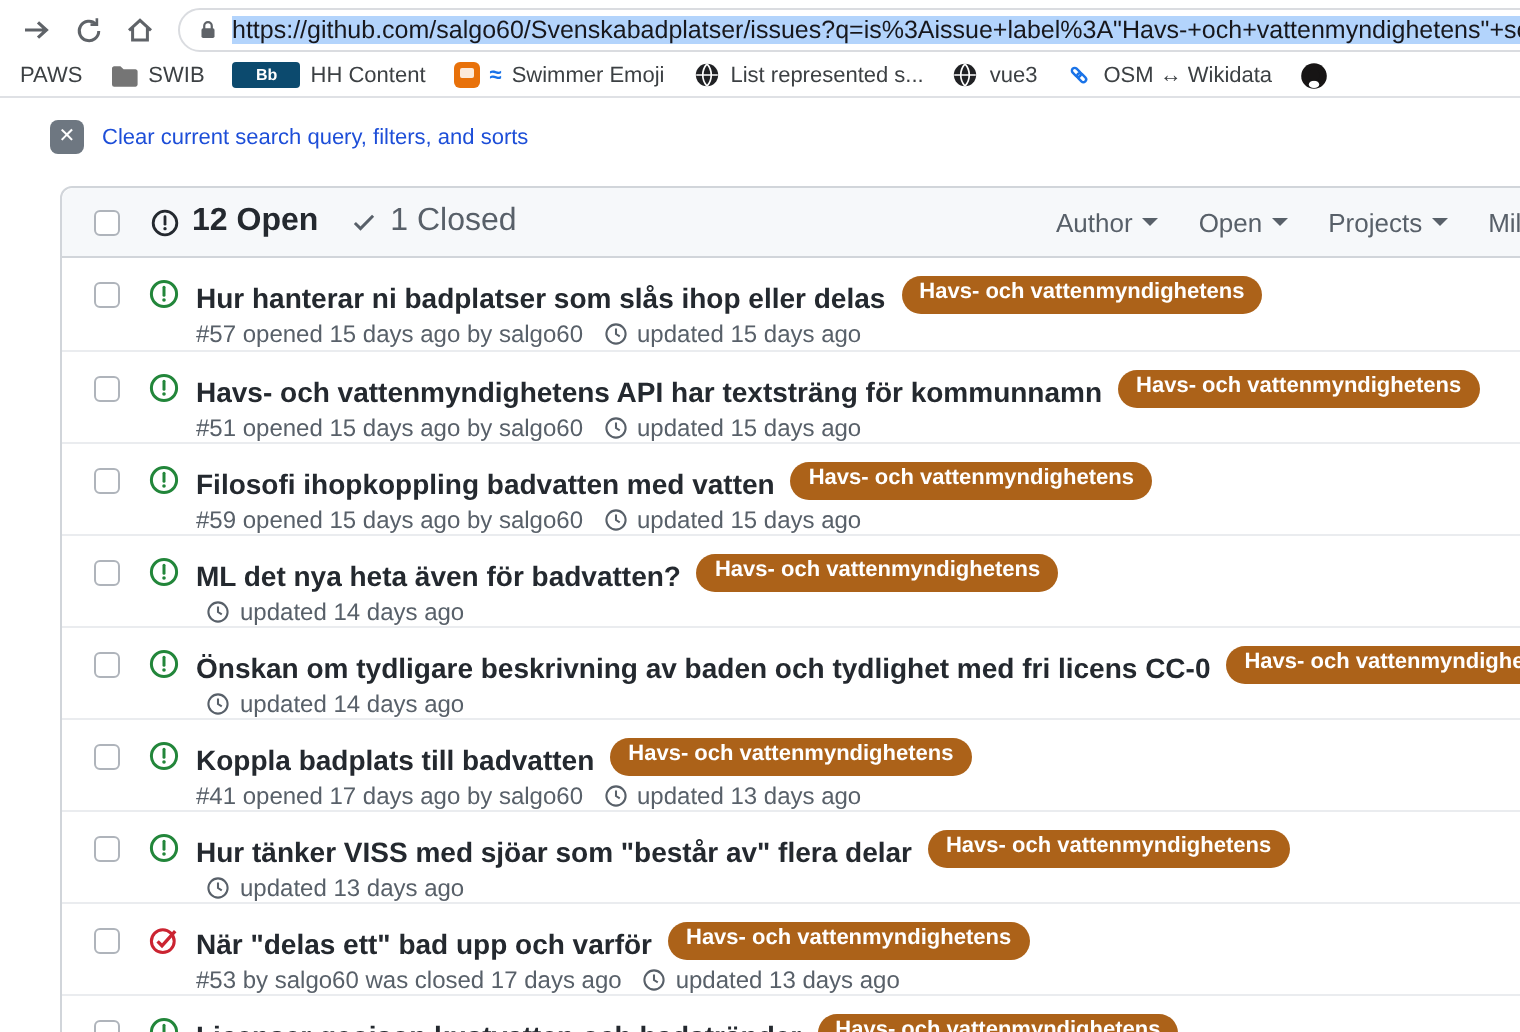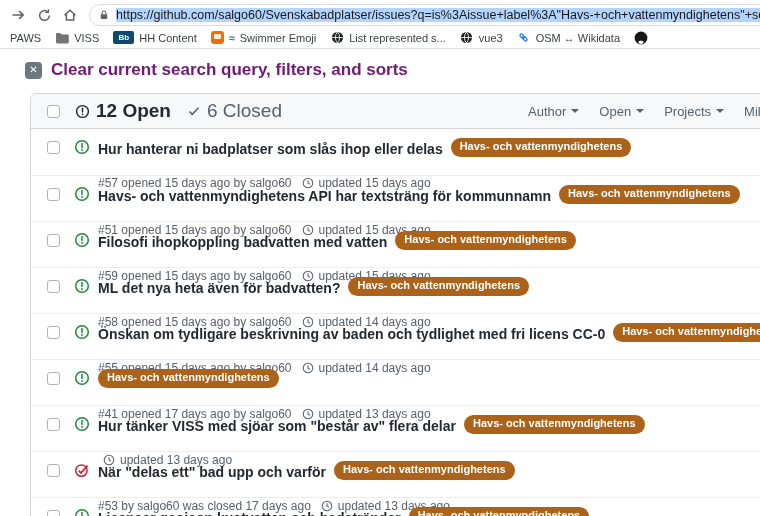--- a/index.html
+++ b/index.html
@@ -17,62 +17,62 @@
     border-radius:12px; background:#fff; display:flex; align-items:center; padding:0 4px 0 8px;
     overflow:hidden; white-space:nowrap; }
   .lock { flex:0 0 auto; margin-right:6px; display:flex; }
   .url-text { font-size:12.5px; color:#17171c; background:#b3d4fc; white-space:nowrap; }
 
   .bookmarks { display:flex; align-items:center; height:21px; padding-left:10px; gap:14px;
     white-space:nowrap; overflow:hidden;text-align:center; }
   .bm { display:flex; align-items:center; gap:5px; flex:0 0 auto; }
   .bm-label { font-size:11px; color:#3c4043; }
   .ic14 { width:14px; height:14px; display:inline-flex; align-items:center; justify-content:center; flex:0 0 auto; }
-  .bb-sq { width:21px; height:13px; background:#0c4a6e; border-radius:2px; color:#fff; font-size:8px;
+  .bb-sq { width:34px; height:13px; background:#0c4a6e; border-radius:2px; color:#fff; font-size:8px;
     font-weight:bold; display:flex; align-items:center; justify-content:center; }
   .orange-sq { width:13px; height:13px; background:#e8710a; border-radius:3px; position:relative; }
   .orange-sq:after { content:""; position:absolute; left:3px; top:3px; width:7px; height:5px;
     background:#fff; opacity:.85; border-radius:1px; }
   .wave-glyph { color:#1a73e8; font-size:11px; font-weight:bold; }
 
   
   .clear-row { position:absolute; top:60px; left:25px; display:flex; align-items:center; gap:9px; cursor:pointer; }
   .clear-x { width:17px; height:17px; border-radius:4px; background:#6e7781; color:#fff;
     display:flex; align-items:center; justify-content:center; font-size:10px; line-height:1; }
-  .clear-label { font-size:17px; font-weight:700; color:#701a75; }
+  .clear-label { font-size:11px; font-weight:400; color:#1d4ed8; }
 
   .issues-box { position:absolute; left:30px; top:93px; width:952px;
     border:1px solid #d1d5da; border-radius:6px; background:#fff; }
   .box-header { position:relative; background:#f6f8fa; height:35px; display:flex; align-items:center;
     padding:0 16px; border-bottom:1px solid #d1d5da; border-radius:6px 6px 0 0; }
   input[type=checkbox] { appearance:none; width:13px; height:13px; border:1px solid #afb4bb;
     border-radius:3px; background:#fff; flex:0 0 auto; }
   .hdr-cb { margin-right:15px; }
-  .counts { display:flex; align-items:center; gap:16px; font-size:19px; }
+  .counts { display:flex; align-items:center; gap:16px; font-size:16px; }
   .count-open { display:flex; align-items:center; gap:6px; color:#24292f; font-weight:600; }
   .count-closed { display:flex; align-items:center; gap:6px; color:#586069; }
   .filters { position:absolute; left:493px; top:0; height:100%; display:flex; align-items:center;
     gap:12px; font-size:13px; color:#586069; }
   .filter { display:flex; align-items:center; gap:5px; cursor:pointer; padding:0 4px; }
   .caret { width:0; height:0; border:4px solid transparent; border-top-color:#586069; margin-top:4px; }
 
   .issue-row { display:flex; align-items:flex-start; height:46px; padding:9px 16px 0 16px;
     border-top:1px solid #eaecef; background:#fff; }
   .issue-row:first-child { border-top:none; }
   .row-cb { margin-top:3px; margin-right:14px; }
   .state-ic { width:16px; height:16px; margin-right:8px; margin-top:1px; flex:0 0 auto; }
   .ic-open { color:#22863a; }
   .ic-closed { color:#cb2431; display:none; }
   .issue-row.closed .ic-closed { display:block; }
   .row-main { min-width:0; }
   .title-line { display:flex; align-items:flex-end; gap:8px; white-space:nowrap; }
   .issue-title { font-size:14px; font-weight:700; color:#24292f; cursor:pointer; }
   .issue-label { background:var(--label-color,#ac6219); color:#fff; font-size:11px; font-weight:600;
     padding:2px 9px 3px; border-radius:10px; line-height:1.25; cursor:pointer; }
-  .meta-line { display:flex; align-items:center; gap:5px; margin-top:19px; font-size:12px; color:#586069; }
+  .meta-line { display:flex; align-items:center; gap:5px; margin-top:3px; font-size:12px; color:#586069; }
   .clock { display:inline-flex; margin-left:5px; color:#586069; }
 </style>
 </head>
 <body>
 
 <div class="chrome">
   <div class="toolbar">
     <div class="nav-btn">
       <svg width="16" height="16" viewBox="0 0 16 16" fill="none" stroke="currentColor" stroke-width="1.6">
         <path d="M2.5 8h10.5M9 4.2 13.2 8 9 11.8"></path>
@@ -103,21 +103,21 @@
   <div class="bookmarks">
     <div class="bm">
       <span class="bm-label">PAWS</span>
     </div>
     <div class="bm">
       <span class="ic14">
         <svg width="14" height="12" viewBox="0 0 14 12" fill="#757575">
             <path d="M1 2.2c0-.6.5-1.1 1.1-1.1h3.1L6.8 2.6h5.9c.6 0 1.1.5 1.1 1.1v6.6c0 .6-.5 1.1-1.1 1.1H2.1A1.1 1.1 0 0 1 1 10.3Z"></path>
           </svg>
       </span>
-      <span class="bm-label">VISS</span>
+      <span class="bm-label">SWIB</span>
     </div>
     <div class="bm">
       <span class="bb-sq">Bb</span>
       <span class="bm-label">HH Content</span>
     </div>
     <div class="bm">
       <span class="orange-sq"></span>
       <span class="wave-glyph">≈</span>
       <span class="bm-label">Swimmer Emoji</span>
     </div>
@@ -178,21 +178,21 @@
           <circle cx="8" cy="8" r="6.3"></circle>
           <path d="M8 4.6v4" stroke-linecap="round"></path>
           <circle cx="8" cy="11" r=".9" fill="#24292f" stroke="none"></circle>
         </svg>
         <span>12 Open</span>
       </span>
       <span class="count-closed">
         <svg width="14" height="14" viewBox="0 0 16 16" fill="none" stroke="#586069" stroke-width="1.7">
           <path d="M2.8 8.6 6 11.8 13.2 4.4"></path>
         </svg>
-        <span>6 Closed</span>
+        <span>1 Closed</span>
       </span>
     </div>
     <div class="filters">
       <span class="filter">
         <span>Author</span>
           <span class="caret"></span>
       </span>
       <span class="filter">
         <span>Open</span>
           <span class="caret"></span>
@@ -293,21 +293,20 @@
       <path d="M8 4.6v4" stroke-linecap="round"></path>
       <circle cx="8" cy="11" r=".9" fill="currentColor" stroke="none"></circle>
     </svg>
 
     <div class="row-main">
       <div class="title-line">
         <span class="issue-title">ML det nya heta även för badvatten?</span>
         <span class="issue-label">Havs- och vattenmyndighetens</span>
       </div>
       <div class="meta-line">
-        <span>#58 opened 15 days ago by salgo60</span>
         <span class="clock">
           <svg width="12" height="12" viewBox="0 0 14 14" fill="none" stroke="currentColor" stroke-width="1.2">
             <circle cx="7" cy="7" r="5.6"></circle>
                 <path d="M7 3.8V7l2.2 1.4"></path>
           </svg>
         </span>
         <span>updated 14 days ago</span>
       </div>
     </div>
   </div>
@@ -319,21 +318,20 @@
       <path d="M8 4.6v4" stroke-linecap="round"></path>
       <circle cx="8" cy="11" r=".9" fill="currentColor" stroke="none"></circle>
     </svg>
 
     <div class="row-main">
       <div class="title-line">
         <span class="issue-title">Önskan om tydligare beskrivning av baden och tydlighet med fri licens CC-0</span>
         <span class="issue-label">Havs- och vattenmyndighetens</span>
       </div>
       <div class="meta-line">
-        <span>#55 opened 15 days ago by salgo60</span>
         <span class="clock">
           <svg width="12" height="12" viewBox="0 0 14 14" fill="none" stroke="currentColor" stroke-width="1.2">
             <circle cx="7" cy="7" r="5.6"></circle>
                 <path d="M7 3.8V7l2.2 1.4"></path>
           </svg>
         </span>
         <span>updated 14 days ago</span>
       </div>
     </div>
   </div>
@@ -341,20 +339,21 @@
   <div class="issue-row">
     <input type="checkbox" class="row-cb" style="">
     <svg class="state-ic ic-open" viewBox="0 0 16 16" fill="none" stroke="currentColor" stroke-width="1.5">
       <circle cx="8" cy="8" r="6.3"></circle>
       <path d="M8 4.6v4" stroke-linecap="round"></path>
       <circle cx="8" cy="11" r=".9" fill="currentColor" stroke="none"></circle>
     </svg>
 
     <div class="row-main">
       <div class="title-line">
+        <span class="issue-title">Koppla badplats till badvatten</span>
         <span class="issue-label">Havs- och vattenmyndighetens</span>
       </div>
       <div class="meta-line">
         <span>#41 opened 17 days ago by salgo60</span>
         <span class="clock">
           <svg width="12" height="12" viewBox="0 0 14 14" fill="none" stroke="currentColor" stroke-width="1.2">
             <circle cx="7" cy="7" r="5.6"></circle>
                 <path d="M7 3.8V7l2.2 1.4"></path>
           </svg>
         </span>

